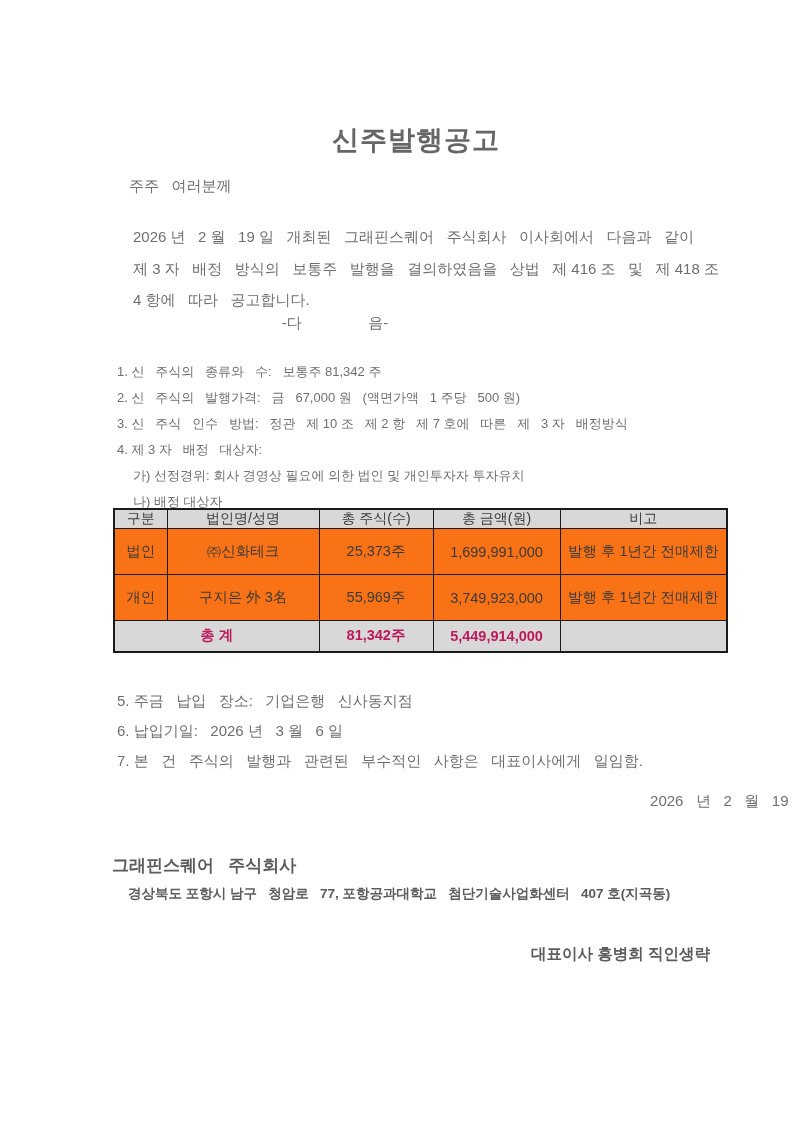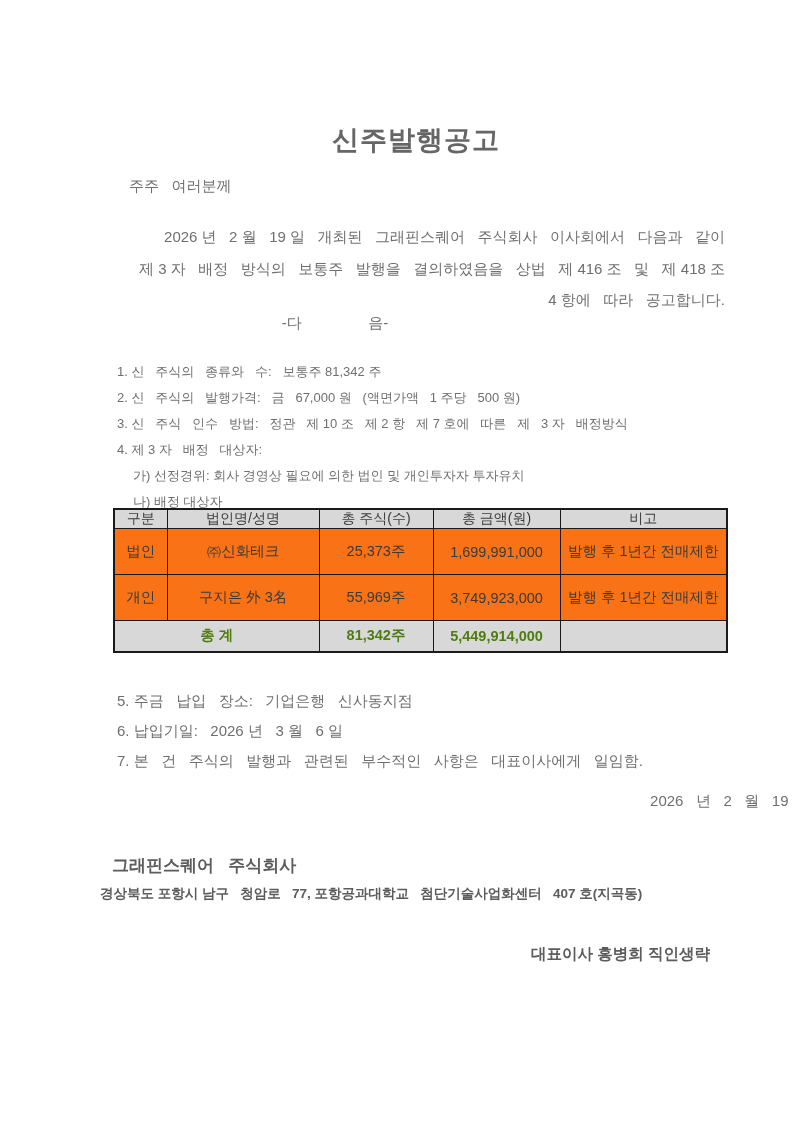--- a/index.html
+++ b/index.html
@@ -22,21 +22,21 @@
     text-align: center;
     font-size: 27px; font-weight: 700; letter-spacing: 1px;
     color: #666666;
   }
   .greeting {
     position: absolute; top: 161px; left: 113px;
     font-size: 15px; color: #6f6f6f;
   }
   .intro {
     position: absolute; top: 203px; left: 113px; width: 600px;
-    font-size: 15px; line-height: 27.5px; color: #6f6f6f; text-align: right;
+    font-size: 15px; line-height: 27.5px; color: #6f6f6f;
   }
   .separator {
     position: absolute; top: 298px; left: 0; width: 638px;
     text-align: center; font-size: 15px; color: #6f6f6f;
   }
   .list-a {
     position: absolute; top: 341px; left: 97px; width: 640px;
     font-size: 13px; line-height: 22px; color: #6f6f6f;
   }
   .list-a .sub { padding-left: 16px; }
@@ -57,39 +57,39 @@
   }
   .alloc-table th {
     background: #d8d8d8;
     height: 19px;
     font-size: 14px; font-weight: 400;
   }
   .alloc-table td { background: #f97316; height: 46px; font-size: 14.5px; }
   .alloc-table tr.total td {
     background: #d8d8d8;
     height: 31px;
-    font-weight: 700; font-size: 14.5px; color: #4d7c0f;
+    font-weight: 700; font-size: 14.5px; color: #be185d;
   }
   .col-1 { width: 53px; } .col-2 { width: 152px; } .col-3 { width: 114px; }
   .col-4 { width: 127px; } .col-5 { width: 167px; }
 
   .list-b {
     position: absolute; top: 668px; left: 97px; width: 640px;
     font-size: 15px; line-height: 26px; color: #6f6f6f;
   }
   .doc-date {
     position: absolute; top: 776px; left: 0; width: 800px;
     text-align: right; font-size: 15px; color: #6f6f6f;
   }
   .company {
     position: absolute; top: 838px; left: 96px;
     font-size: 17px; font-weight: 700; color: #5c5c5c;
   }
   .address {
-    position: absolute; top: 869px; left: 84px;
+    position: absolute; top: 869px; left: 112px;
     font-size: 13.5px; font-weight: 700; color: #5c5c5c;
   }
   .signature {
     position: absolute; top: 928px; right: 90px;
     font-size: 15.5px; font-weight: 700; color: #5c5c5c;
   }
 </style>
 </head>
 <body>
 

